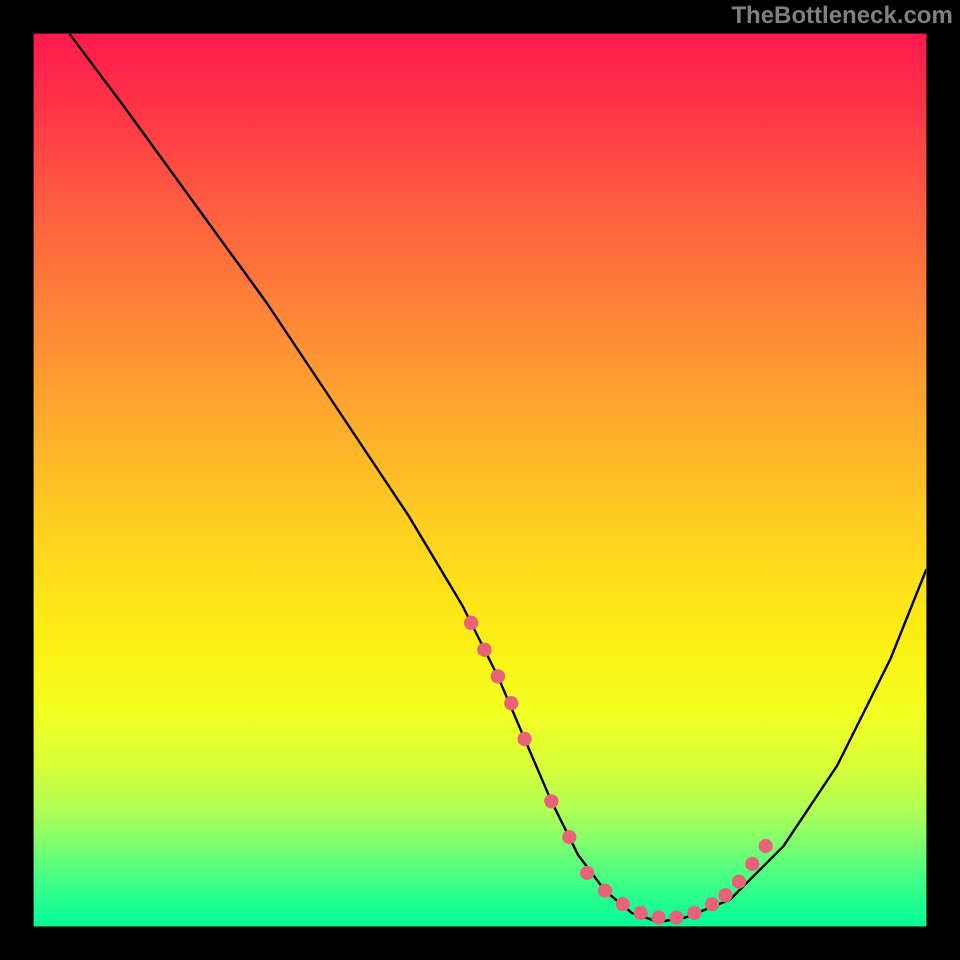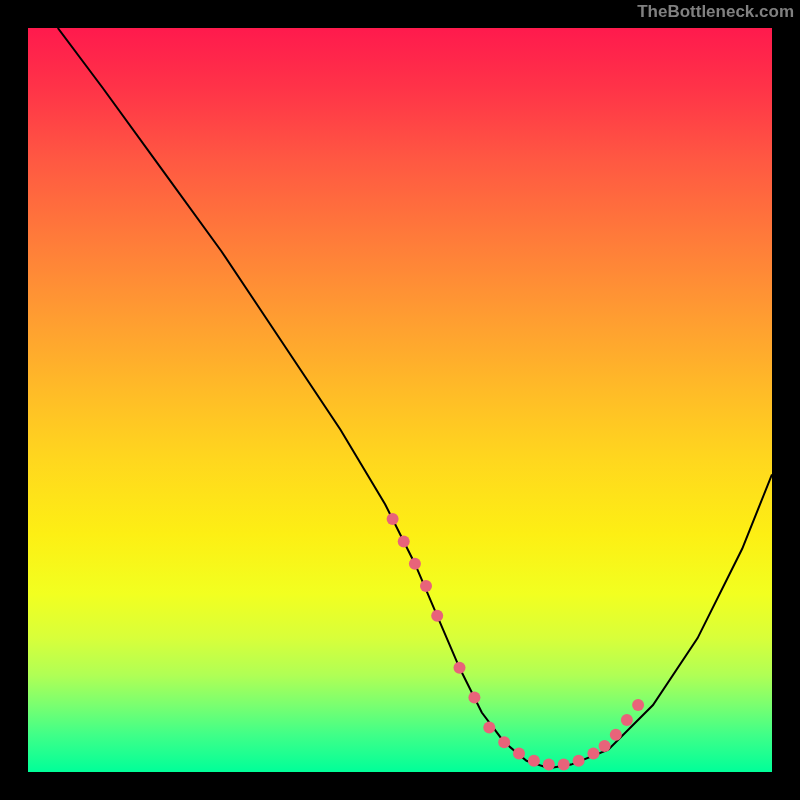--- a/index.html
+++ b/index.html
@@ -10,21 +10,21 @@
     height: 800px;
     position: relative;
     overflow: hidden;
     font-family: Arial, sans-serif;
   }
   .watermark {
     position: absolute;
     top: 2px;
     right: 6px;
     color: #808080;
-    font-size: 17px;
+    font-size: 20px;
     font-weight: bold;
     z-index: 10;
     text-align: center;
   }
   .plot-area {
     position: absolute;
     left: 28px;
     top: 28px;
     width: 744px;
     height: 744px;

